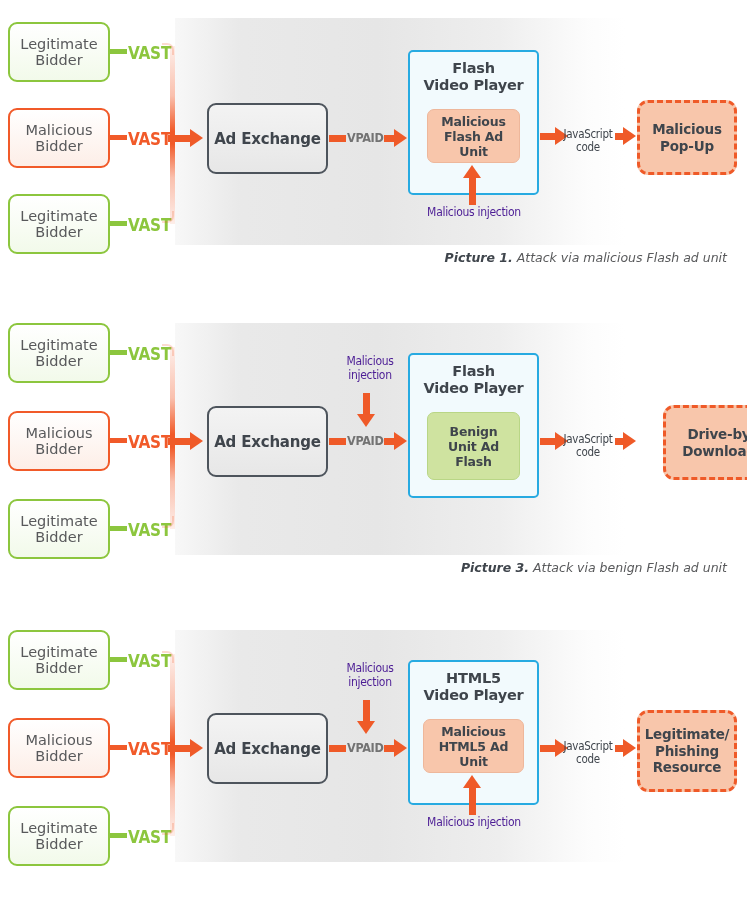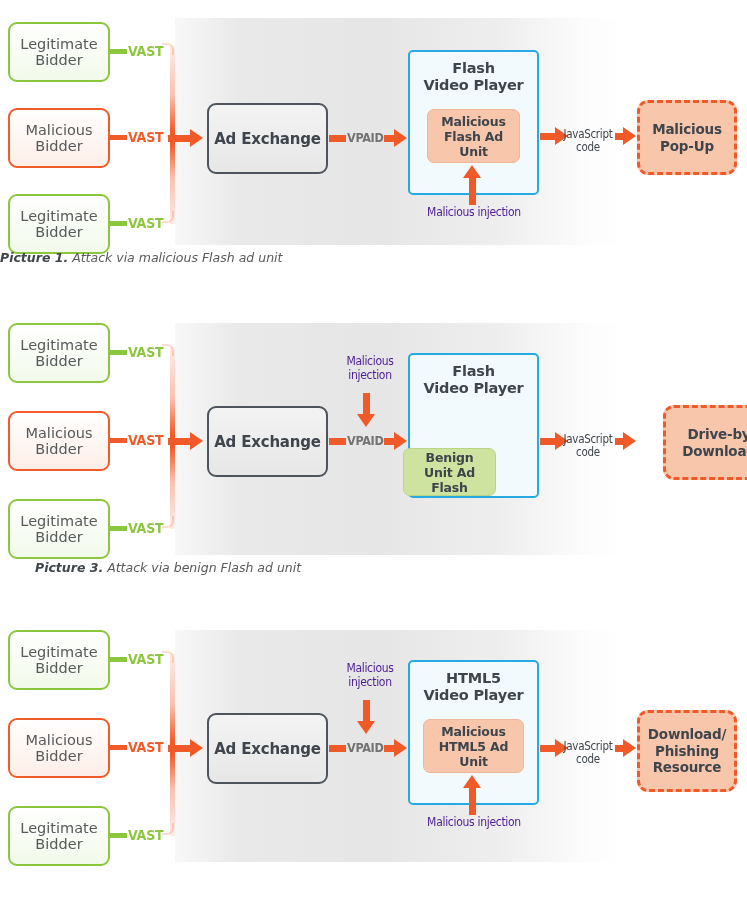--- a/index.html
+++ b/index.html
@@ -51,21 +51,21 @@
   }
   .bidder.malicious {
     border-color: #f15a29;
     background: linear-gradient(to bottom, #ffffff 0%, #fdeee7 100%);
   }
   .bidder span { display: block; text-align: center; }
 
   
   .vast-label {
     position: absolute;
-    font-size: 14px;
+    font-size: 17px;
     font-weight: bold;
     letter-spacing: -0.2px;
     font-family: "DejaVu Sans Condensed", "Liberation Sans Narrow", "Liberation Sans", sans-serif;
   }
   .vast-green { color: #8cc63e; }
   .vast-orange { color: #f15a29; }
   .stub {
     position: absolute;
     height: 5px;
   }
@@ -217,21 +217,21 @@
     font-size: 13.5px; font-weight: bold;
     color: #3f454c; line-height: 1.25;
     text-align: center;
     letter-spacing: -0.2px;
   }
 
   
   .caption {
     position: absolute;
     left: 0; width: 727px;
-    text-align: left;
+    text-align: right;
     font-size: 12.5px;
     color: #58595b;
     font-style: italic;
     font-family: "DejaVu Sans", "Liberation Sans", sans-serif;
   }
   .caption b {
     font-style: italic;
     font-weight: bold;
     color: #3f454c;
   }
@@ -357,21 +357,21 @@
     <span>injection</span>
   </div>
   <div class="arrow-v" style="left:363px;top:88px;height:22px;"></div>
   <div class="arrow-head-d" style="left:357px;top:109px;"></div>
 
   <div class="player" style="left:408px;top:48px;width:131px;height:145px;"></div>
   <div class="player-title" style="left:408px;top:58px;width:131px;">
     <span>Flash</span><br>
     <span>Video Player</span>
   </div>
-  <div class="ad-unit benign" style="left:403px;top:107px;width:93px;height:48px;margin-top:36px;">
+  <div class="ad-unit benign" style="left:427px;top:107px;width:93px;height:68px;">
     <span>Benign</span>
     <span>Unit Ad</span>
     <span>Flash</span>
   </div>
 
   <div class="arrow-h" style="left:540px;top:133px;width:17px;"></div>
   <div class="arrow-head-r" style="left:555px;top:127px;"></div>
   <div class="lbl-js" style="left:557px;top:128px;width:62px;">
     <span>JavaScript</span><br>
     <span>code</span>
@@ -454,18 +454,18 @@
   <div class="arrow-h" style="left:540px;top:133px;width:17px;"></div>
   <div class="arrow-head-r" style="left:555px;top:127px;"></div>
   <div class="lbl-js" style="left:557px;top:128px;width:62px;">
     <span>JavaScript</span><br>
     <span>code</span>
   </div>
   <div class="arrow-h" style="left:615px;top:133px;width:10px;"></div>
   <div class="arrow-head-r" style="left:623px;top:127px;"></div>
 
   <div class="outcome" style="left:637px;top:98px;width:100px;height:82px;">
-    <span>Download/</span>
+    <span>Legitimate/</span>
     <span>Phishing</span>
     <span>Resource</span>
   </div>
 
 </div>
 
 </body></html>

